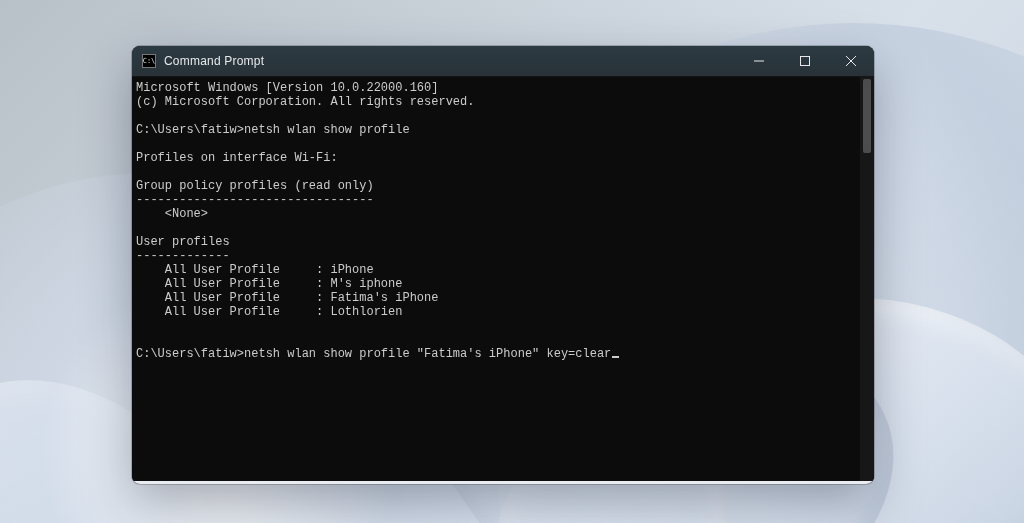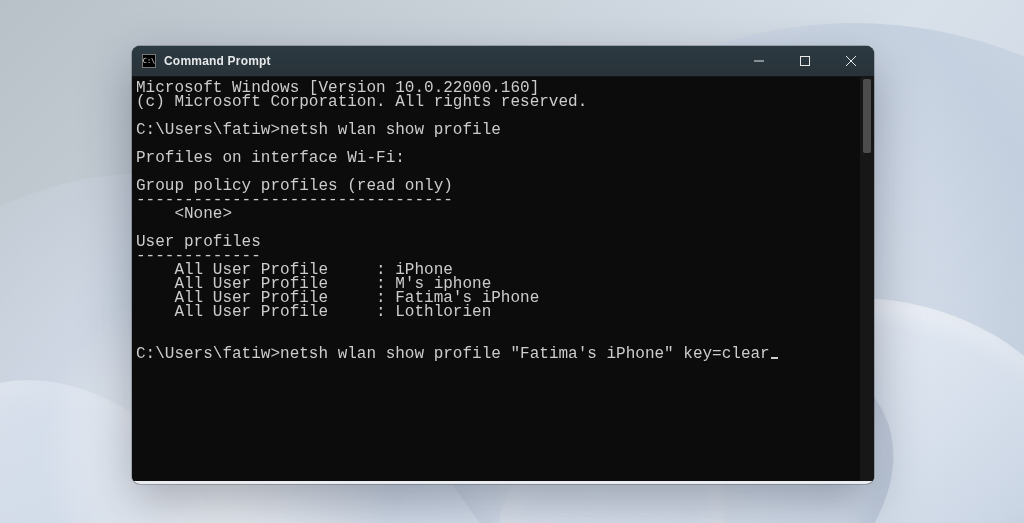--- a/index.html
+++ b/index.html
@@ -70,41 +70,41 @@
     }
     .title-left { display:flex; align-items:center; gap:8px; padding-left:10px; }
     .app-icon {
       width: 14px; height: 14px;
       background: #000;
       border: 1px solid #777;
       position: relative;
       display:flex; align-items:center; justify-content:center;
     }
     .app-icon span { color:#ddd; font-size:7px; font-family:'Consolas',monospace; line-height:1; }
-    .title-text { font-weight: 700; letter-spacing: 0.2px; }
+    .title-text { font-weight: 400; letter-spacing: 0.2px; }
     .title-controls { margin-left:auto; display:flex; height:100%; }
     .ctrl {
       width: 46px; height: 100%;
       display:flex; align-items:center; justify-content:center;
       color:#e6e8ea;
     }
     .ctrl svg { width:10px; height:10px; stroke:#e6e8ea; stroke-width:1; fill:none; }
 
     .terminal-wrap {
       flex: 1 1 auto;
       display:flex;
       background:#0c0c0c;
       overflow:hidden;
       border-top: 1px solid rgba(255,255,255,0.04);
     }
     .terminal {
       flex: 1 1 auto;
       padding: 4px 4px 4px 4px;
       font-family: Consolas, 'Courier New', monospace;
-      font-size: 16px;
+      font-size: 12px;
       line-height: 14px;
       color: #cccccc;
       white-space: pre;
       overflow: hidden;
     }
     .scrollbar {
       width: 14px;
       background: #171717;
       position: relative;
       flex-shrink:0;

